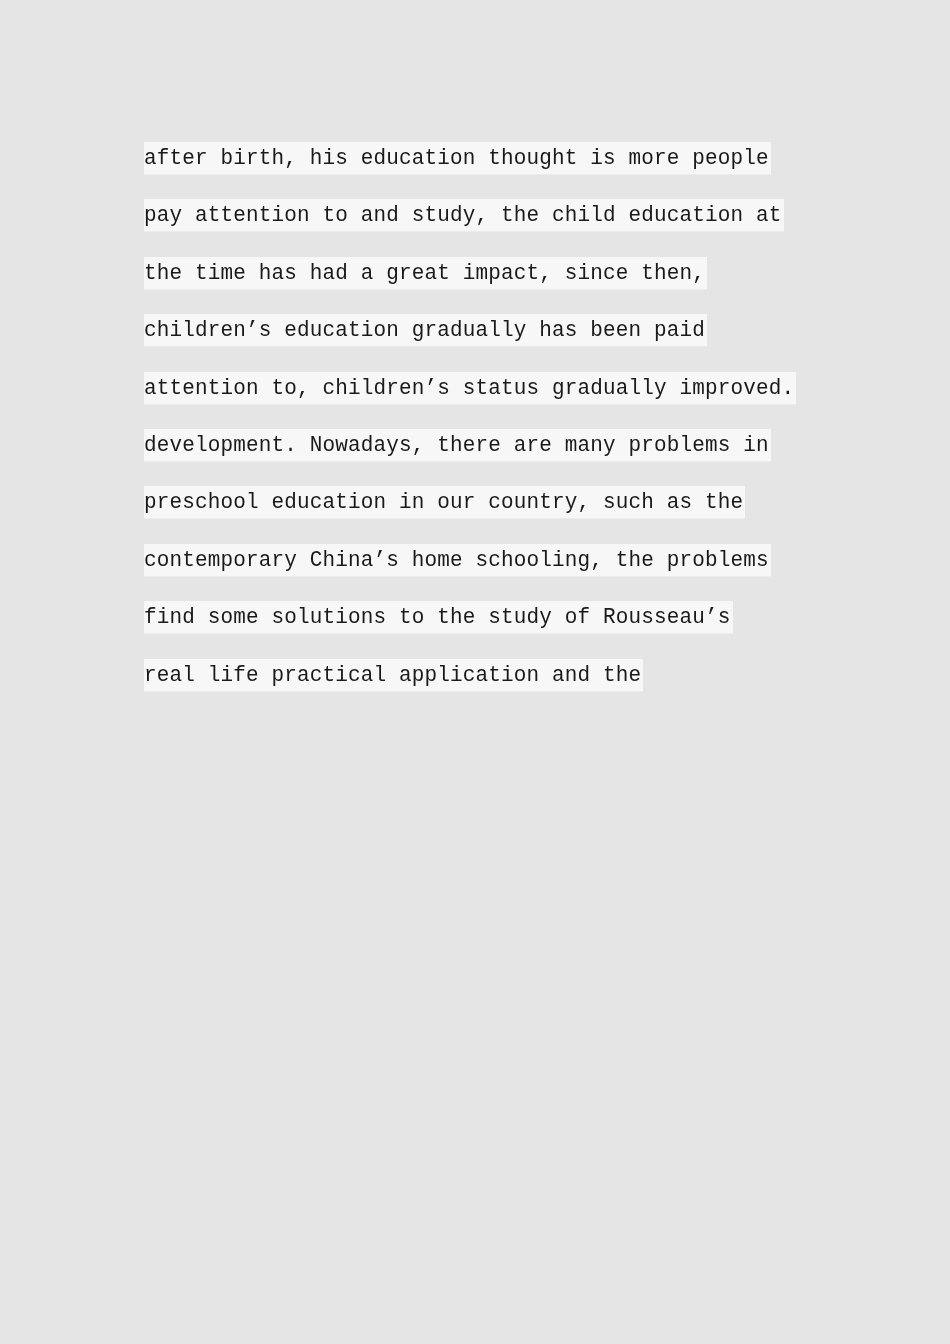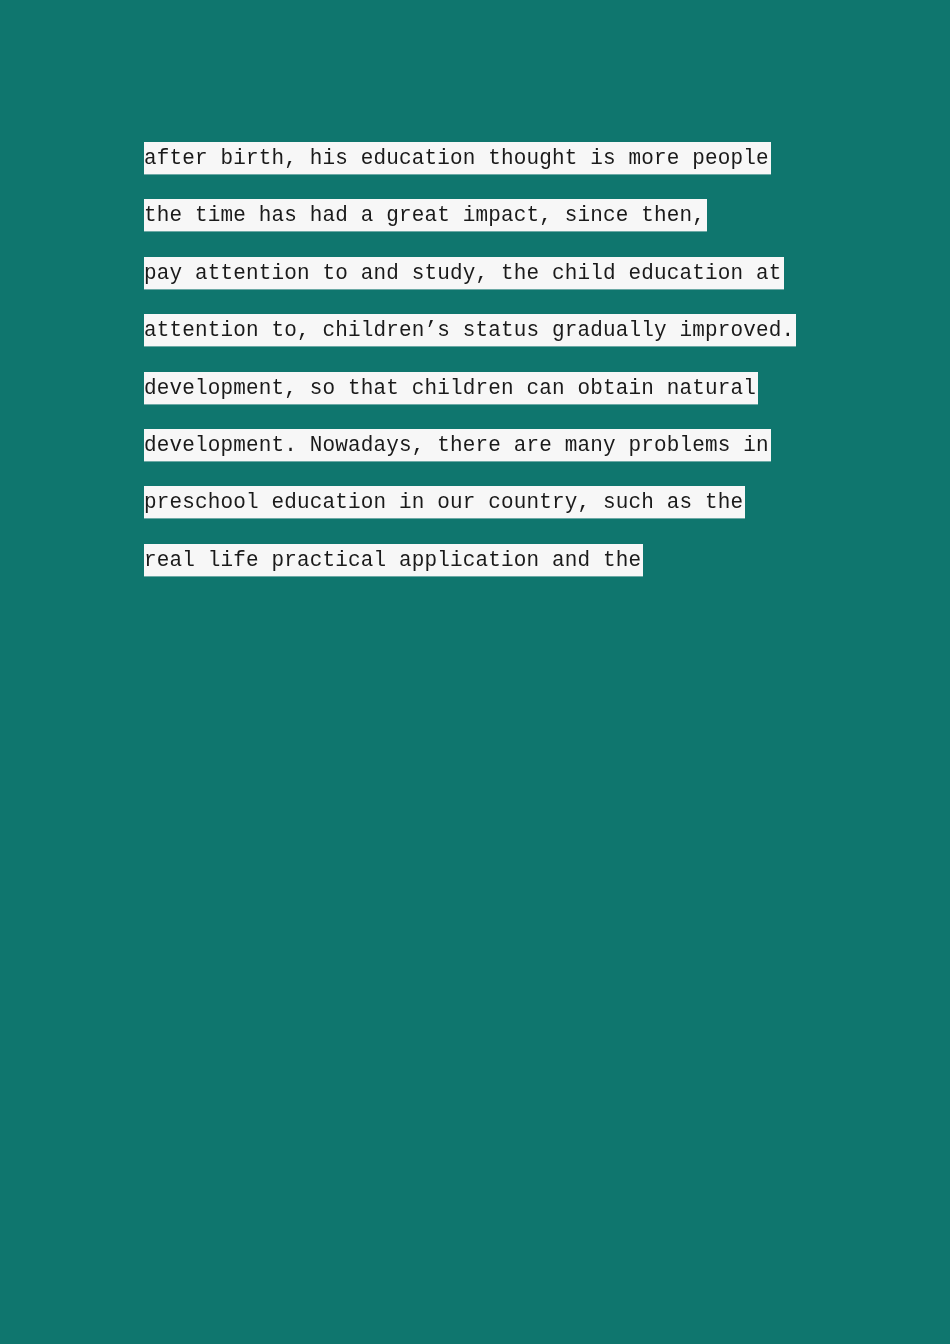--- a/index.html
+++ b/index.html
@@ -12,21 +12,21 @@
       height: 1344px;
       position: relative;
       overflow: hidden;
     }
     .page {
       position: absolute;
       left: 0;
       top: 0;
       width: 950px;
       height: 1344px;
-      background: #0f766e;
+      background: #e5e5e5;
     }
     .text-block {
       position: absolute;
       left: 144px;
       top: 142px;
       width: 700px;
     }
     .line {
       display: block;
       height: 57.4px;
@@ -46,21 +46,23 @@
       transform: scaleY(1.08);
       transform-origin: top left;
     }
   </style>
 </head>
 <body>
 
 <div class="page">
   <div class="text-block">
     <div class="line"><span class="line-text" style="background: rgb(247, 247, 247); color: rgb(26, 26, 26);">after birth, his education thought is more people</span></div>
+    <div class="line"><span class="line-text" style="background: rgb(247, 247, 247); color: rgb(26, 26, 26);">pay attention to and study, the child education at</span></div>
     <div class="line"><span class="line-text" style="background: rgb(247, 247, 247); color: rgb(26, 26, 26);">the time has had a great impact, since then,</span></div>
-    <div class="line"><span class="line-text" style="background: rgb(247, 247, 247); color: rgb(26, 26, 26);">pay attention to and study, the child education at</span></div>
+    <div class="line"><span class="line-text" style="background: rgb(247, 247, 247); color: rgb(26, 26, 26);">children’s education gradually has been paid</span></div>
     <div class="line"><span class="line-text" style="background: rgb(247, 247, 247); color: rgb(26, 26, 26);">attention to, children’s status gradually improved.</span></div>
-    <div class="line"><span class="line-text" style="background: rgb(247, 247, 247); color: rgb(26, 26, 26);">development, so that children can obtain natural</span></div>
     <div class="line"><span class="line-text" style="background: rgb(247, 247, 247); color: rgb(26, 26, 26);">development. Nowadays, there are many problems in</span></div>
     <div class="line"><span class="line-text" style="background: rgb(247, 247, 247); color: rgb(26, 26, 26);">preschool education in our country, such as the</span></div>
+    <div class="line"><span class="line-text" style="background: rgb(247, 247, 247); color: rgb(26, 26, 26);">contemporary China’s home schooling, the problems</span></div>
+    <div class="line"><span class="line-text" style="background: rgb(247, 247, 247); color: rgb(26, 26, 26);">find some solutions to the study of Rousseau’s</span></div>
     <div class="line"><span class="line-text" style="background: rgb(247, 247, 247); color: rgb(26, 26, 26);">real life practical application and the</span></div>
   </div>
 </div>
 
 </body></html>

